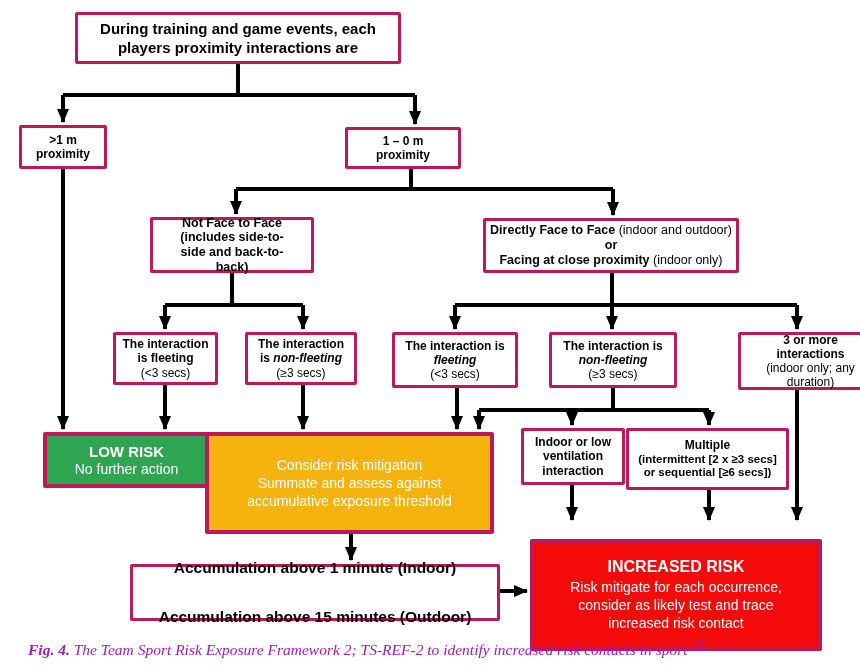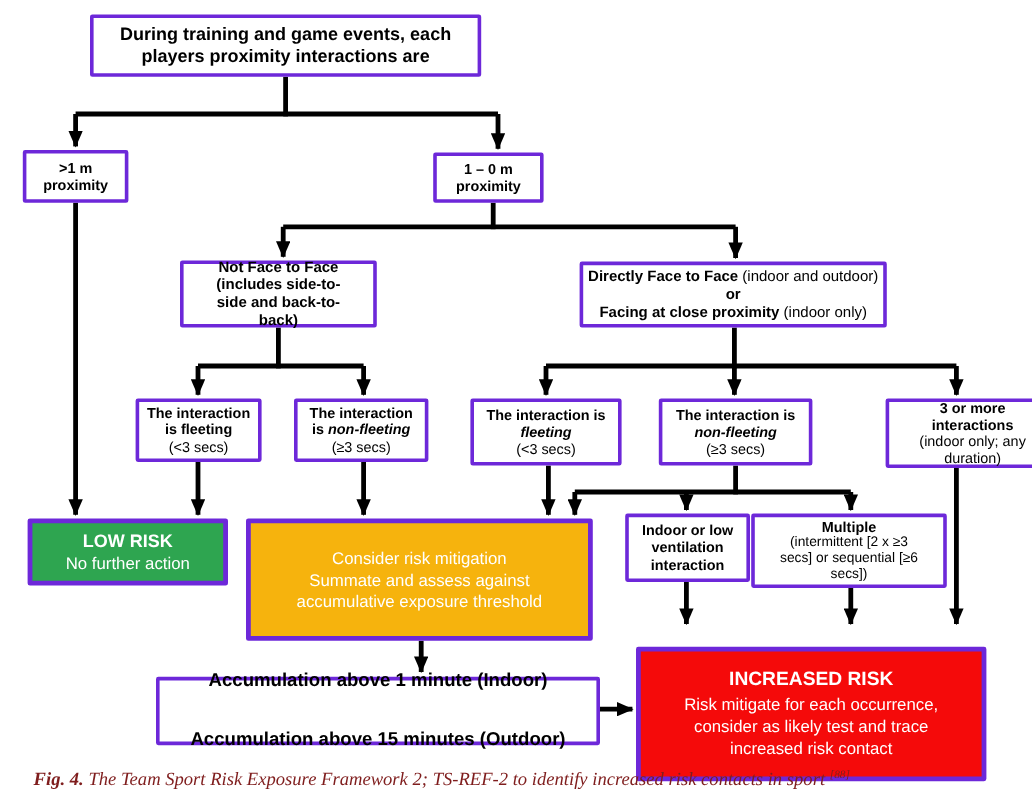--- a/index.html
+++ b/index.html
@@ -3,38 +3,38 @@
 <meta charset="utf-8">
 <style>
   html,body { margin:0; padding:0; background:#fff; }
   .canvas {
     position:relative; width:860px; height:670px; background:#ffffff;
     font-family:"Liberation Sans", sans-serif; overflow:hidden;
   }
   svg.wires { position:absolute; left:0; top:0; width:860px; height:670px; }
   .node {
     position:absolute; box-sizing:border-box;
-    border:3px solid #6d28d9; border-radius:2px; background:#fff; color:#000;
+    border:3px solid #be185d; border-radius:2px; background:#fff; color:#000;
     display:flex; flex-direction:column; justify-content:center; align-items:center;
     text-align:center; line-height:1.18; font-size:12px;
   }
   .b { font-weight:bold; }
   .i { font-style:italic; }
   .risk { border-width:4px; color:#fff; }
-  .low  { background:var(--low,#2EA550); }
+  .low  { background:var(--low,#2EA550);margin-left:20px; }
   .mod  { background:var(--moderate,#F6B30D); }
   .inc  { background:var(--increased,#F50A0A); }
   .root-box { font-size:15px; font-weight:bold; line-height:1.3; padding:0 10px; }
   .f13 { font-size:12.5px; }
   .title { font-size:15px; font-weight:bold; }
   .sub   { font-size:14px; }
   .accum { font-size:15.5px; font-weight:bold; line-height:1.35; }
   .caption {
     position:absolute; left:28px; top:641px; width:820px;
-    font-family:"Liberation Serif", serif; font-style:italic; font-size:15.5px; color:#7f1d1d;
+    font-family:"Liberation Serif", serif; font-style:italic; font-size:15.5px; color:#a21caf;
     white-space:nowrap;
   }
   .caption .fig { font-weight:bold; }
   .caption sup { font-size:9.5px; }
 </style>
 </head>
 <body>
 
 <div class="canvas">
 
@@ -89,21 +89,21 @@
 
   <div class="node root-box" style="left:75px; top:12px; width:326px; height:52px;">
     <span>During training and game events, each players proximity interactions are</span>
   </div>
 
   <div class="node b" style="left:19px; top:125px; width:88px; height:44px;">
     <div>&gt;1 m</div>
     <div>proximity</div>
   </div>
 
-  <div class="node b" style="left:361px; top:127px; width:92px; height:42px;">
+  <div class="node b" style="left:345px; top:127px; width:116px; height:42px;">
     <div>1 – 0 m</div>
     <div>proximity</div>
   </div>
 
   <div class="node b f13" style="left:150px; top:217px; width:164px; height:56px; padding:0 16px;">
     <span>Not Face to Face (includes side-to-side and back-to-back)</span>
   </div>
 
   <div class="node f13" style="left:483px; top:218px; width:256px; height:55px;">
     <div>
@@ -158,21 +158,21 @@
     <div class="sub">Consider risk mitigation</div>
     <div class="sub" style="padding:0 8px;">Summate and assess against accumulative exposure threshold</div>
   </div>
 
   <div class="node b" style="left:521px; top:428px; width:104px; height:57px; padding:0 6px;">
     <span>Indoor or low ventilation interaction</span>
   </div>
 
   <div class="node" style="left:626px; top:428px; width:163px; height:62px; font-size:11.5px;">
     <div class="b" style="font-size:12px;">Multiple</div>
-    <div style="padding:0 16px;">(intermittent [2 x ≥3 secs] or sequential [≥6 secs])</div>
+    <div style="padding:0 2px;font-weight:bold;">(intermittent [2 x ≥3 secs] or sequential [≥6 secs])</div>
   </div>
 
   <div class="node risk inc" style="left:530px; top:523px; width:292px; height:112px; line-height:1.3;margin-top:16px;">
     <div class="title" style="font-size:16px;">INCREASED RISK</div>
     <div class="sub" style="padding:0 14px;">Risk mitigate for each occurrence, consider as likely test and trace increased risk contact</div>
   </div>
 
   <div class="node accum" style="left:130px; top:564px; width:370px; height:57px;gap:28px;">
     <div>Accumulation above 1 minute (Indoor)</div>
     <div>Accumulation above 15 minutes (Outdoor)</div>

